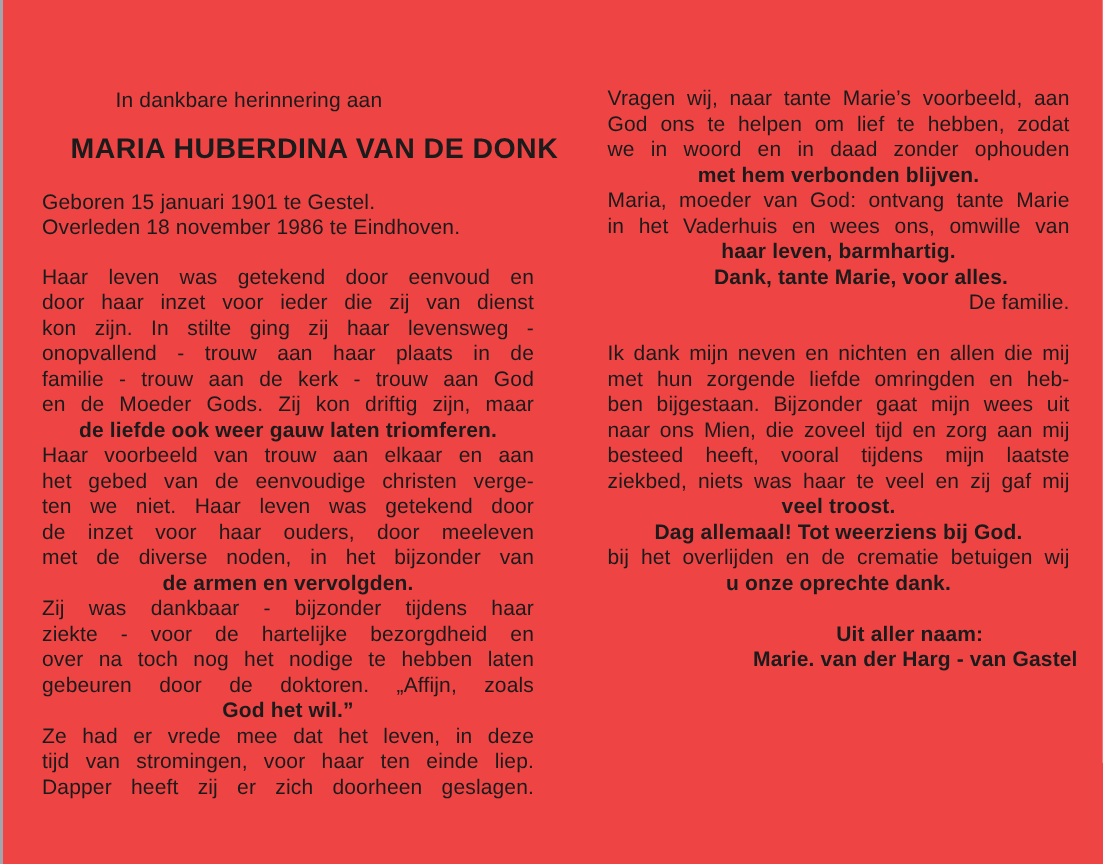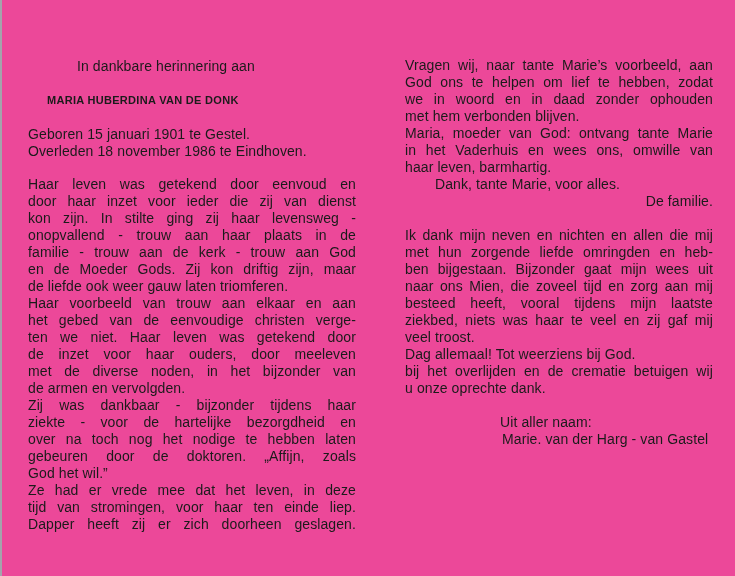--- a/index.html
+++ b/index.html
@@ -19,37 +19,37 @@
     background: #a4a4ac;
   }
   .col {
     position: absolute; font-size: 14px; line-height: 17px; letter-spacing: 0.1px;
   }
   .col-left  { left: 28px;  top: 58px; width: 328px; }
   .col-right { left: 405px; top: 57px; width: 308px; }
 
   .line { min-height: 17px; }
   .align-j { text-align: justify; text-align-last: justify; }
-  .align-l { text-align: left;  white-space: nowrap; }
+  .align-l { text-align: center;  white-space: nowrap; font-weight: bold; }
   .align-r { text-align: right; white-space: nowrap; }
 
   .intro { padding-left: 49px; white-space: nowrap; }
   .name  {
     margin-top: 16px; padding-left: 19px;
-    font-weight: bold; font-size: 11px; line-height: 18px;
+    font-weight: bold; font-size: 19px; line-height: 18px;
     letter-spacing: 0.3px; white-space: nowrap;
   }
   .dates { margin-top: 17px; }
   .dates div { white-space: nowrap; }
   .body-block { margin-top: 16px; }
 </style>
 </head>
 <body>
 
-<div class="page" style="background: #ec4899; color: rgb(27, 27, 27);">
+<div class="page" style="background: #ef4444; color: rgb(27, 27, 27);">
   <div class="edge-line" style="background: rgb(164, 164, 172);"></div>
 
   <div class="col col-left">
     <div class="line intro">In dankbare herinnering aan</div>
     <div class="name">MARIA HUBERDINA VAN DE DONK</div>
     <div class="dates">
       <div class="line">Geboren 15 januari 1901 te Gestel.</div>
       <div class="line">Overleden 18 november 1986 te Eindhoven.</div>
     </div>
     <div class="body-block">

